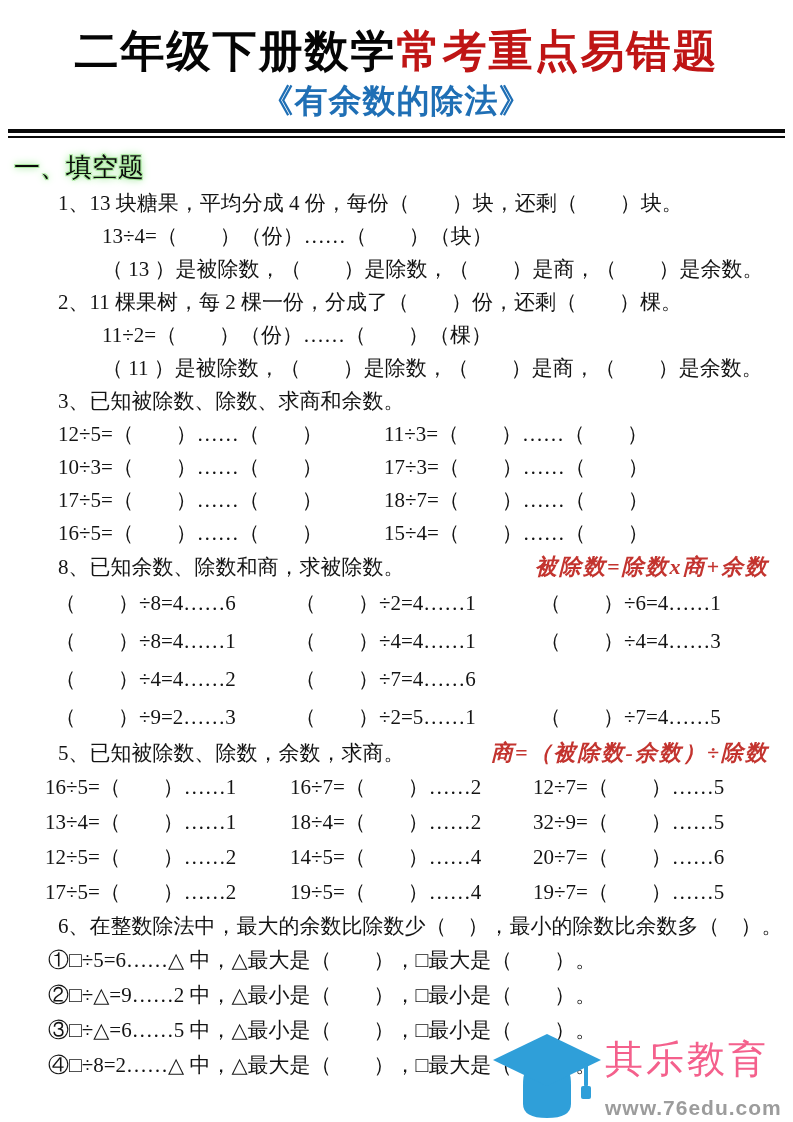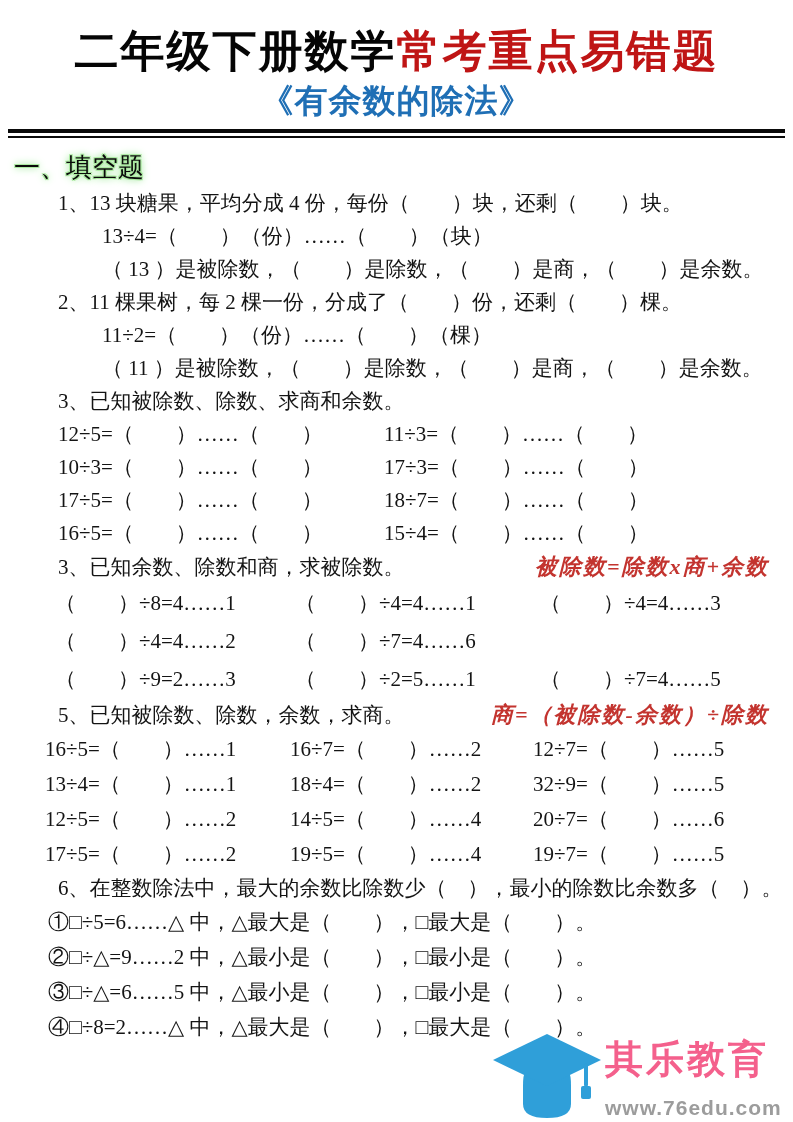--- a/index.html
+++ b/index.html
@@ -51,21 +51,21 @@
   .q5-c2{width:243px;}
   .q5-c3{flex:1;}
   
   .q6-line{font-size:21px;line-height:35px;padding-left:34px;white-space:nowrap;}
   
   .watermark{position:absolute;right:6px;bottom:0;width:300px;height:96px;z-index:5;}
   .wm-cap{position:absolute;left:0px;top:2px;}
   .wm-brand{
     position:absolute;left:118px;top:8px;
     font-family:"Liberation Sans","DejaVu Sans",sans-serif;
-    font-size:38px;font-weight:bold;color:#f4608c;letter-spacing:3px;white-space:nowrap;
+    font-size:38px;font-weight:normal;color:#f4608c;letter-spacing:3px;white-space:nowrap;
   }
   .wm-url{
     position:absolute;left:118px;top:70px;
     font-family:"Liberation Sans","DejaVu Sans",sans-serif;
     font-size:21px;font-weight:bold;color:#9c9c9c;letter-spacing:1px;white-space:nowrap;
   }
 </style>
 </head>
 <body>
 
@@ -110,22 +110,27 @@
       <span class="q3-c2">18÷7=（　　）……（　　）</span>
     </div>
     <div class="q3-row">
       <span class="q3-c1">16÷5=（　　）……（　　）</span>
       <span class="q3-c2">15÷4=（　　）……（　　）</span>
     </div>
   </div>
 
   <div class="q">
     <div class="line stem-row">
-      <span>3、已知余数、除数和商，求被除数。</span>
+      <span>8、已知余数、除数和商，求被除数。</span>
       <span class="note">被除数=除数x商+余数</span>
+    </div>
+    <div class="q4-row">
+      <span class="q4-c1">（　　）÷8=4……6</span>
+      <span class="q4-c2">（　　）÷2=4……1</span>
+      <span class="q4-c3">（　　）÷6=4……1</span>
     </div>
     <div class="q4-row">
       <span class="q4-c1">（　　）÷8=4……1</span>
       <span class="q4-c2">（　　）÷4=4……1</span>
       <span class="q4-c3">（　　）÷4=4……3</span>
     </div>
     <div class="q4-row">
       <span class="q4-c1">（　　）÷4=4……2</span>
       <span class="q4-c3">（　　）÷7=4……6</span>
     </div>

